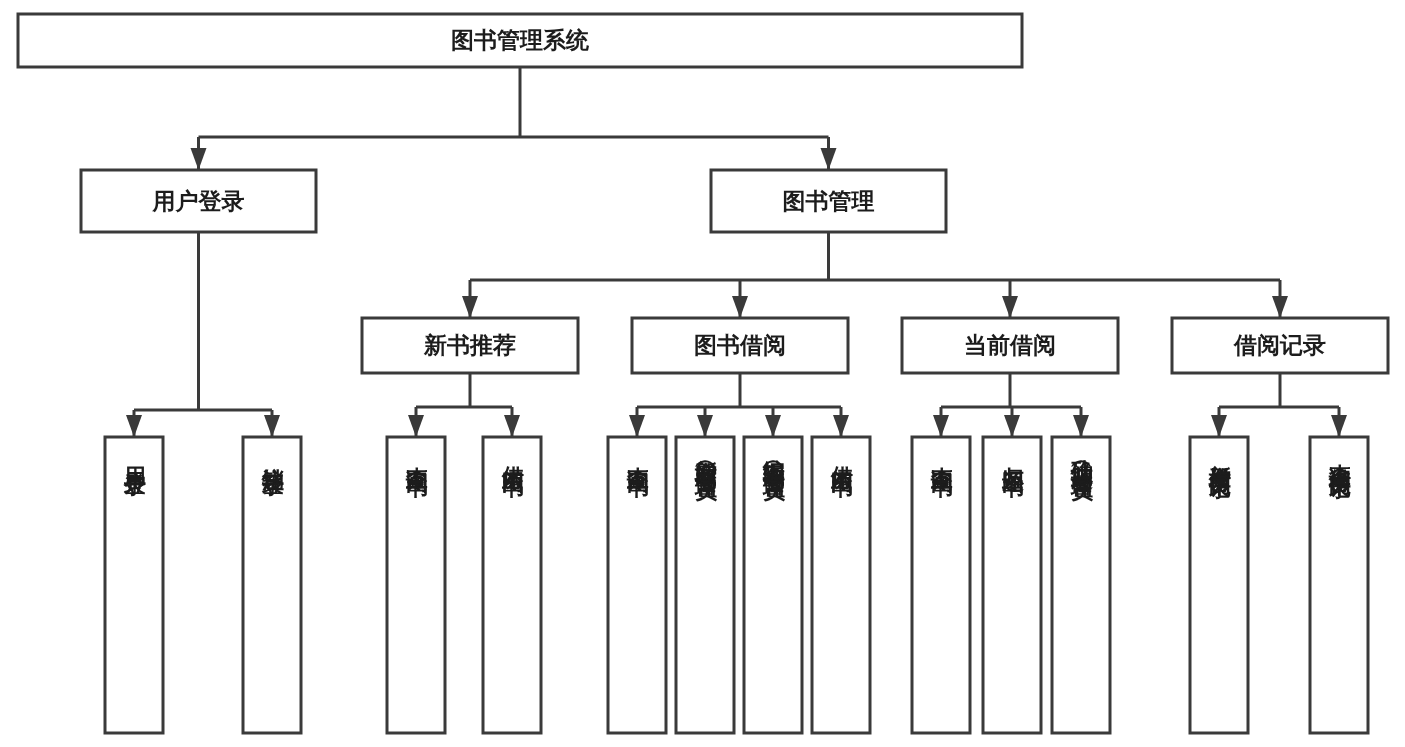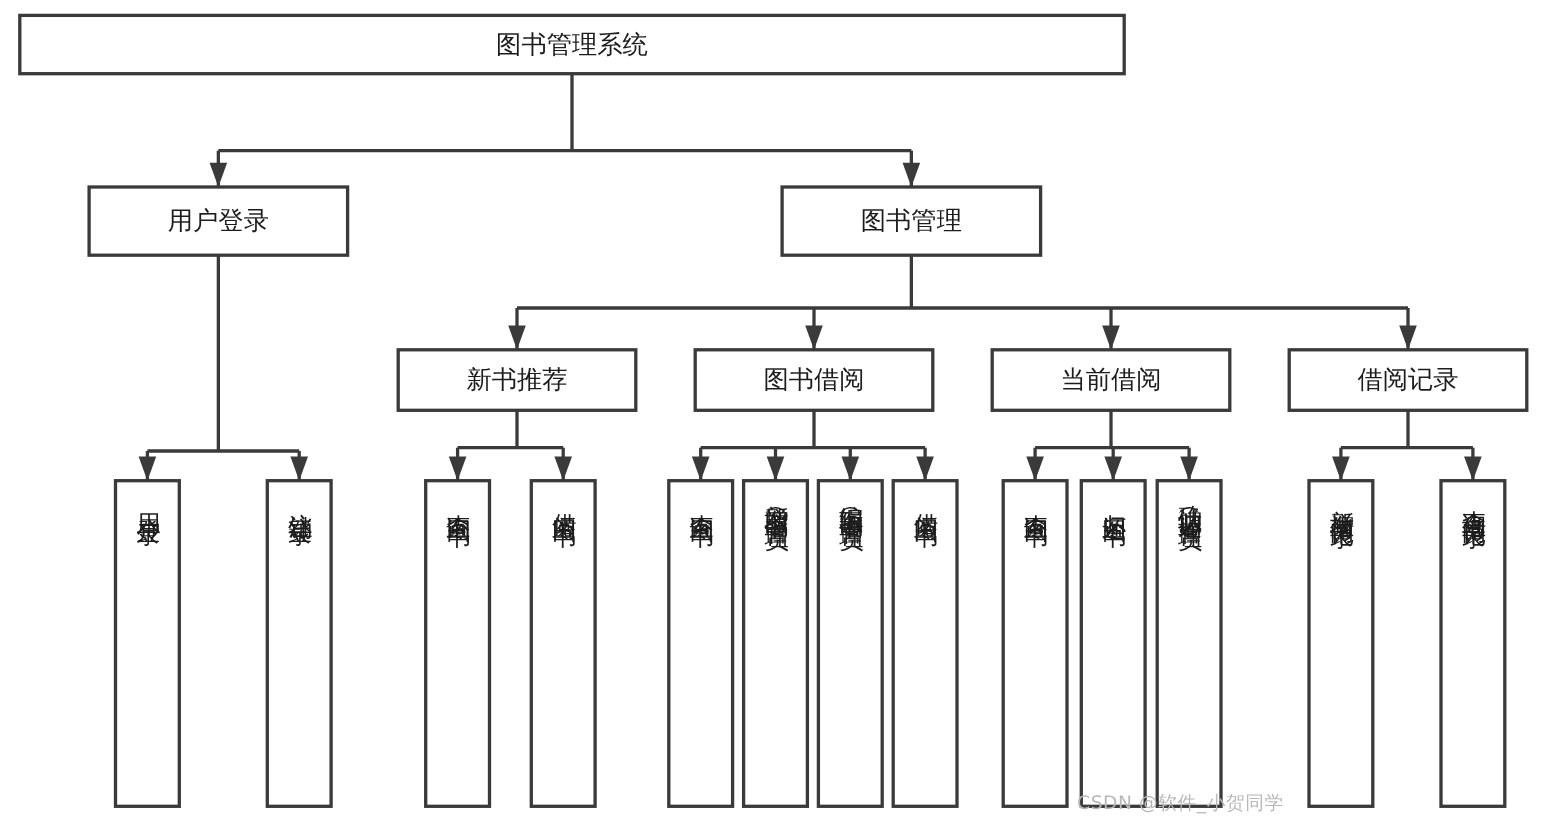--- a/index.html
+++ b/index.html
@@ -12,20 +12,21 @@
     width: 1405px;
     height: 747px;
     font-family: "DejaVu Sans", "Liberation Sans", sans-serif;
     overflow: hidden;
     position: relative;
   }
   #diagram-root {
     position: relative;
     width: 1175px;
     height: 747px;
+    font-weight: bold;
   }
   svg#flowchart {
     display: block;
     width: 1405px;
     height: 747px;
   }
   .node-box {
     fill: #ffffff;
     stroke: #3a3a3a;
     stroke-width: 3;
@@ -201,14 +202,13 @@
         <g>
           <rect x="1190" y="437" width="58" height="296" class="node-box"></rect>
           <text class="node-label vertical" x="1219" y="455" text-anchor="middle" dominant-baseline="hanging">新增借阅记录</text>
         </g>
         <g>
           <rect x="1310" y="437" width="58" height="296" class="node-box"></rect>
           <text class="node-label vertical" x="1339" y="455" text-anchor="middle" dominant-baseline="hanging">查询借阅记录</text>
         </g>
       </g>
   </svg>
-  <div class="watermark">CSDN @软件_小贺同学</div>
 </div>
 
 </body></html>

